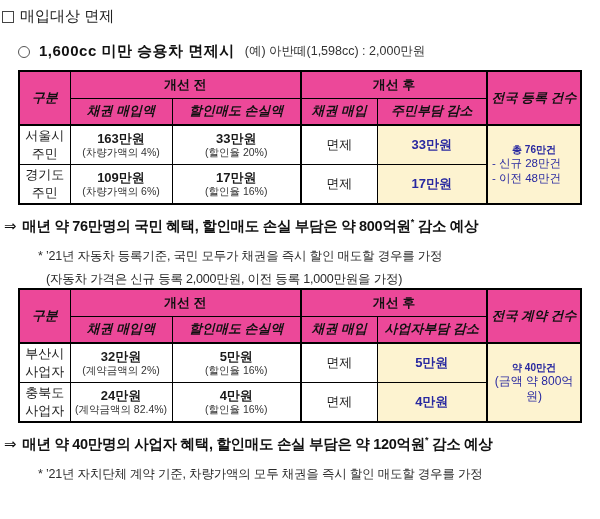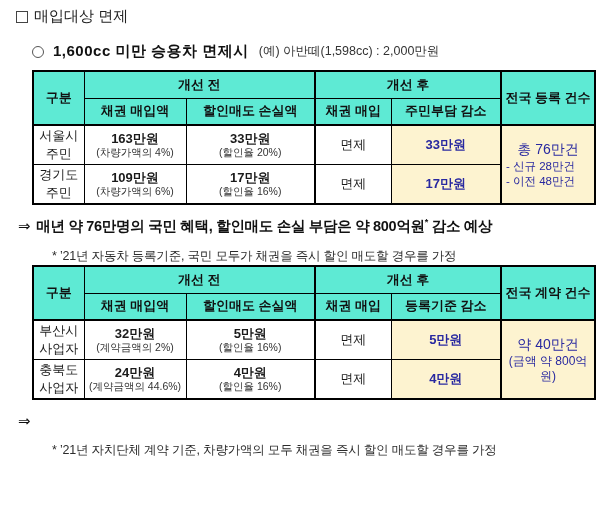--- a/index.html
+++ b/index.html
@@ -1,21 +1,21 @@
 <!DOCTYPE html>
 <html><head>
 <meta charset="utf-8">
 <style>
   * { margin: 0; padding: 0; box-sizing: border-box; }
   html, body { width: 600px; height: 519px; background: #ffffff; overflow: hidden; }
   body {
     font-family: "Liberation Sans", "DejaVu Sans", sans-serif;
     color: #1a1a1a;
   }
-  .page { padding: 5px 8px 0 16px; }
+  .page { padding: 5px 8px 0 2px; }
 
   .doc-title {
     display: flex; align-items: center; gap: 6px;
     font-size: 15px; color: #222; margin: 2px 0 16px 0;
   }
   .square-icon {
     width: 12px; height: 12px; border: 1.5px solid #444; display: inline-block;
   }
 
   .section-heading {
@@ -31,32 +31,32 @@
   table.exemption {
     border-collapse: collapse; table-layout: fixed;
     width: 562px; margin-left: 16px;
     border: 2px solid #000;
   }
   table.exemption th, table.exemption td {
     border: 1px solid #000; text-align: center; vertical-align: middle;
     padding: 1px 2px; overflow: hidden;
   }
   table.exemption th {
-    background: #5eead4; font-size: 13px; font-weight: 700; color: #111;
+    background: #ec4899; font-size: 13px; font-weight: 700; color: #111;
   }
   table.exemption td { font-size: 13px; background: #ffffff; }
   .bl2 { border-left: 2px solid #000 !important; }
-  .bb2 { border-bottom: 2px solid #000 !important; }
+  .bb2 { border-bottom: 2px solid #000 !important; font-style: italic; }
   .blue { color: #2828a0; }
   .yellow { background: #fdf3d0 !important; }
   .cell-sub { font-size: 10.5px; color: #333; line-height: 1.25; }
   .cell-main { line-height: 1.2; font-weight: bold; }
   .reduction { font-weight: 700; font-size: 13px; }
   .nationwide-head { word-break: break-all; line-height: 1.25; }
-  .nw-total { font-weight: 400; font-size: 14px; line-height: 1.3; }
+  .nw-total { font-weight: 700; font-size: 10px; line-height: 1.3; }
   .nw-line { font-size: 11.5px; text-align: left; line-height: 1.3; padding-left: 2px; }
   .nw-sub-center { font-size: 12px; line-height: 1.25; }
 
   .summary {
     display: flex; align-items: baseline; margin: 12px 0 0 2px;
     font-size: 14.5px; font-weight: 700; color: #111; letter-spacing: -0.3px;
   }
   .summary .arrow { font-weight: 400; margin-right: 6px; font-size: 15px; }
   .summary sup { font-size: 9px; }
 
@@ -137,20 +137,21 @@
       <td class="yellow reduction blue">17만원</td>
     </tr>
   </tbody>
     </table>
 
   <div class="summary">
     <span class="arrow">⇒</span>
     <span><span>매년 약 76만명의 국민 혜택, 할인매도 손실 부담은 약 800억원</span><sup>*</sup><span> 감소 예상</span></span>
   </div>
   <div class="note">* ’21년 자동차 등록기준, 국민 모두가 채권을 즉시 할인 매도할 경우를 가정</div>
+  <div class="note indent2">(자동차 가격은 신규 등록 2,000만원, 이전 등록 1,000만원을 가정)</div>
 
 
   <table class="exemption">
     <colgroup>
       <col style="width:51px">
         <col style="width:102px">
         <col style="width:129px">
       <col style="width:76px">
         <col style="width:110px">
         <col style="width:94px">
@@ -159,21 +160,21 @@
         <tr style="height:27px">
       <th rowspan="2" class="bb2">구분</th>
       <th colspan="2">개선 전</th>
       <th colspan="2" class="bl2">개선 후</th>
       <th rowspan="2" class="bl2 bb2">전국 계약 건수</th>
     </tr>
     <tr style="height:27px">
       <th class="bb2">채권 매입액</th>
       <th class="bb2">할인매도 손실액</th>
       <th class="bl2 bb2">채권 매입</th>
-      <th class="bb2 blue">등록기준 감소</th>
+      <th class="bb2 blue">사업자부담 감소</th>
     </tr>
     <tr style="height:39px">
       <td>부산시 사업자</td>
       <td>
         <div class="cell-main">32만원</div>
         <div class="cell-sub">(계약금액의 2%)</div>
       </td>
       <td>
         <div class="cell-main">5만원</div>
         <div class="cell-sub">(할인율 16%)</div>
@@ -182,30 +183,31 @@
       <td class="yellow reduction blue">5만원</td>
       <td rowspan="2" class="bl2 yellow">
         <div class="nw-total blue">약 40만건</div>
         <div class="nw-sub-center blue">(금액 약 800억원)</div>
       </td>
     </tr>
     <tr style="height:39px">
       <td>충북도 사업자</td>
       <td>
         <div class="cell-main">24만원</div>
-        <div class="cell-sub">(계약금액의 44.6%)</div>
+        <div class="cell-sub">(계약금액의 82.4%)</div>
       </td>
       <td>
         <div class="cell-main">4만원</div>
         <div class="cell-sub">(할인율 16%)</div>
       </td>
       <td class="bl2">면제</td>
       <td class="yellow reduction blue">4만원</td>
     </tr>
   </tbody>
     </table>
 
   <div class="summary">
     <span class="arrow">⇒</span>
+    <span><span>매년 약 40만명의 사업자 혜택, 할인매도 손실 부담은 약 120억원</span><sup>*</sup><span> 감소 예상</span></span>
   </div>
   <div class="note">* ’21년 자치단체 계약 기준, 차량가액의 모두 채권을 즉시 할인 매도할 경우를 가정</div>
 
 </div>
 
 </body></html>

